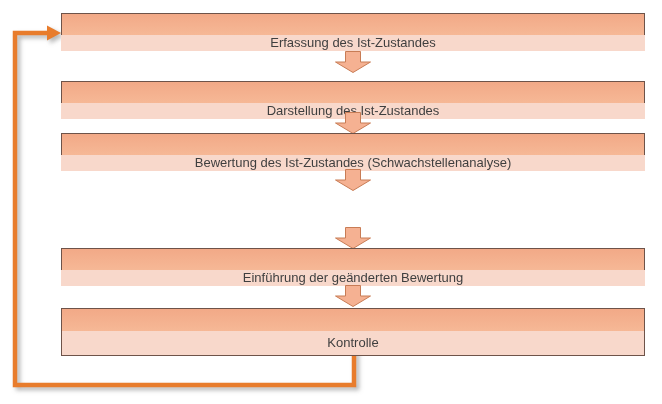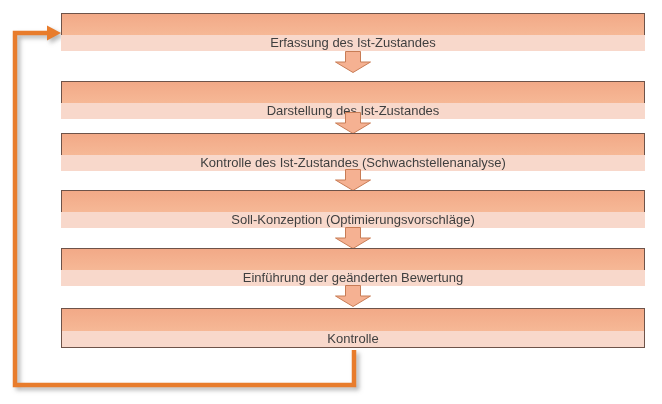--- a/index.html
+++ b/index.html
@@ -12,21 +12,21 @@
     box-sizing:border-box;height:22px;
     background:linear-gradient(180deg,#f2a987 0%,#f6b896 100%);
     border:1px solid #6e5349;border-bottom:none;
   }
   .band-bottom{
     box-sizing:border-box;height:16px;background:#f8d8cb;
     display:flex;align-items:center;justify-content:center;
     font-size:13px;line-height:16px;color:#3f3f3f;white-space:nowrap;
   }
   .step-last .band-top{height:23px;}
-  .step-last .band-bottom{height:17px;border:1px solid #6e5349;border-top:none;}
+  .step-last .band-bottom{height:25px;border:1px solid #6e5349;border-top:none;}
   .down-arrow{position:absolute;left:333px;width:40px;height:22px;}
   .loop-svg{position:absolute;left:0;top:0;width:662px;height:404px;}
 </style>
 </head>
 <body>
 
 <div class="canvas">
 
   <svg class="loop-svg" viewBox="0 0 662 404" style="filter:drop-shadow(3px 3px 2px rgba(110,110,110,0.5));">
     <polyline points="354,350 354,385 15,385 15,33 48,33" fill="none" stroke="#e87c2c" stroke-width="4.5" stroke-linejoin="miter"></polyline>
@@ -46,31 +46,27 @@
     <div class="band-top"></div>
     <div class="band-bottom">Darstellung des Ist-Zustandes</div>
   </div>
 
   <svg class="down-arrow" style="top:112px" viewBox="0 0 40 22">
     <polygon points="12.5,0.5 27.5,0.5 27.5,11 37.5,11 20,21.5 2.5,11 12.5,11" fill="#f5b192" stroke="#c87c55" stroke-width="1"></polygon>
   </svg>
 
   <div class="step" style="top:133px">
     <div class="band-top"></div>
-    <div class="band-bottom">Kontrolle des Ist-Zustandes (Schwachstellenanalyse)</div>
+    <div class="band-bottom">Bewertung des Ist-Zustandes (Schwachstellenanalyse)</div>
   </div>
 
   <svg class="down-arrow" style="top:169px" viewBox="0 0 40 22">
     <polygon points="12.5,0.5 27.5,0.5 27.5,11 37.5,11 20,21.5 2.5,11 12.5,11" fill="#f5b192" stroke="#c87c55" stroke-width="1"></polygon>
   </svg>
 
-  <div class="step" style="top:190px">
-    <div class="band-top"></div>
-    <div class="band-bottom">Soll-Konzeption (Optimierungsvorschläge)</div>
-  </div>
 
   <svg class="down-arrow" style="top:227px" viewBox="0 0 40 22">
     <polygon points="12.5,0.5 27.5,0.5 27.5,11 37.5,11 20,21.5 2.5,11 12.5,11" fill="#f5b192" stroke="#c87c55" stroke-width="1"></polygon>
   </svg>
 
   <div class="step" style="top:248px">
     <div class="band-top"></div>
     <div class="band-bottom">Einführung der geänderten Bewertung</div>
   </div>
 

